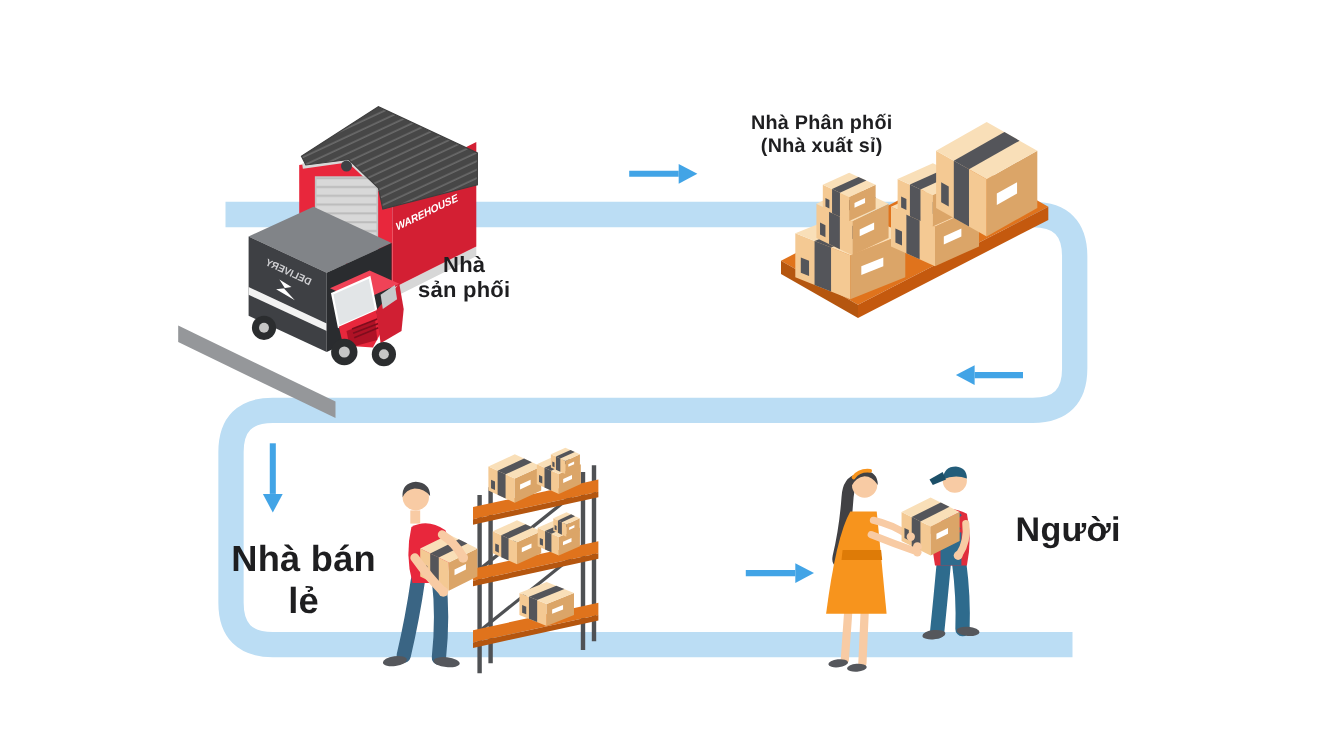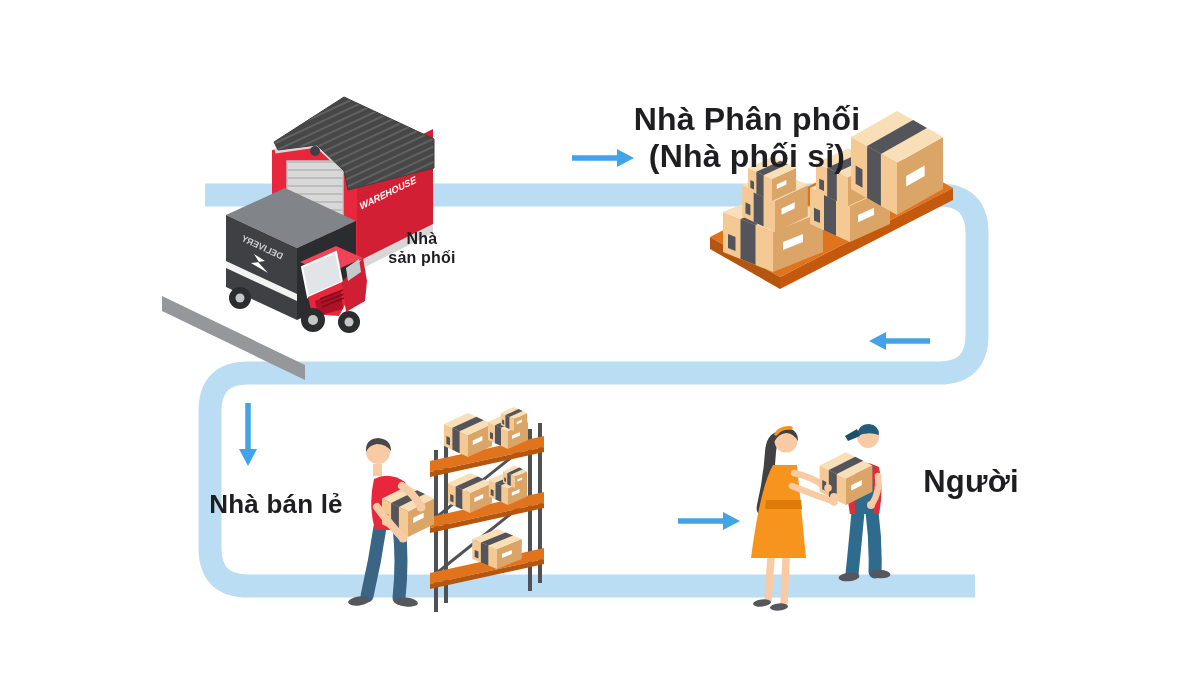--- a/index.html
+++ b/index.html
@@ -6,23 +6,23 @@
   .stage{
     position:relative;width:1200px;height:675px;background:#ffffff;overflow:hidden;
     font-family:"Liberation Sans","DejaVu Sans",sans-serif;
   }
   .stage > svg{position:absolute;left:0;top:0;}
   .label{
     position:absolute;color:#1e1e20;font-weight:800;text-align:center;
     line-height:1.16;letter-spacing:.2px;
   }
   .label span{display:block;}
-  .lbl-manufacturer{left:332px;top:230px;width:180px;font-size:16px;}
-  .lbl-distributor {left:633px;top:101px;width:228px;font-size:32px;}
-  .lbl-retailer    {left:192px;top:489px;width:168px;font-size:26px;}
+  .lbl-manufacturer{left:332px;top:230px;width:180px;font-size:20px;}
+  .lbl-distributor {left:633px;top:101px;width:228px;font-size:18px;}
+  .lbl-retailer    {left:192px;top:489px;width:168px;font-size:33px;}
   .lbl-customer    {left:892px;top:464px;width:158px;font-size:31px;}
 </style>
 </head>
 <body>
 
 <div class="stage">
 
 <svg width="1200" height="675" viewBox="0 0 1200 675">
   <defs>
     <pattern id="roofStripes" width="7" height="7" patternUnits="userSpaceOnUse" patternTransform="rotate(-25)">
@@ -196,21 +196,21 @@
     <circle cx="871" cy="505" r="4" fill="#F8CBA4"></circle>
   </g>
 </svg>
 
 <div class="label lbl-manufacturer">
   <span>Nhà</span>
   <span>sản phối</span>
 </div>
 <div class="label lbl-distributor">
   <span>Nhà Phân phối</span>
-  <span>(Nhà phối sỉ)</span>
+  <span>(Nhà xuất sỉ)</span>
 </div>
 <div class="label lbl-retailer">
   <span>Nhà bán lẻ</span>
 </div>
 <div class="label lbl-customer">
   <span>Người</span>
 </div>
 
 </div>
 

